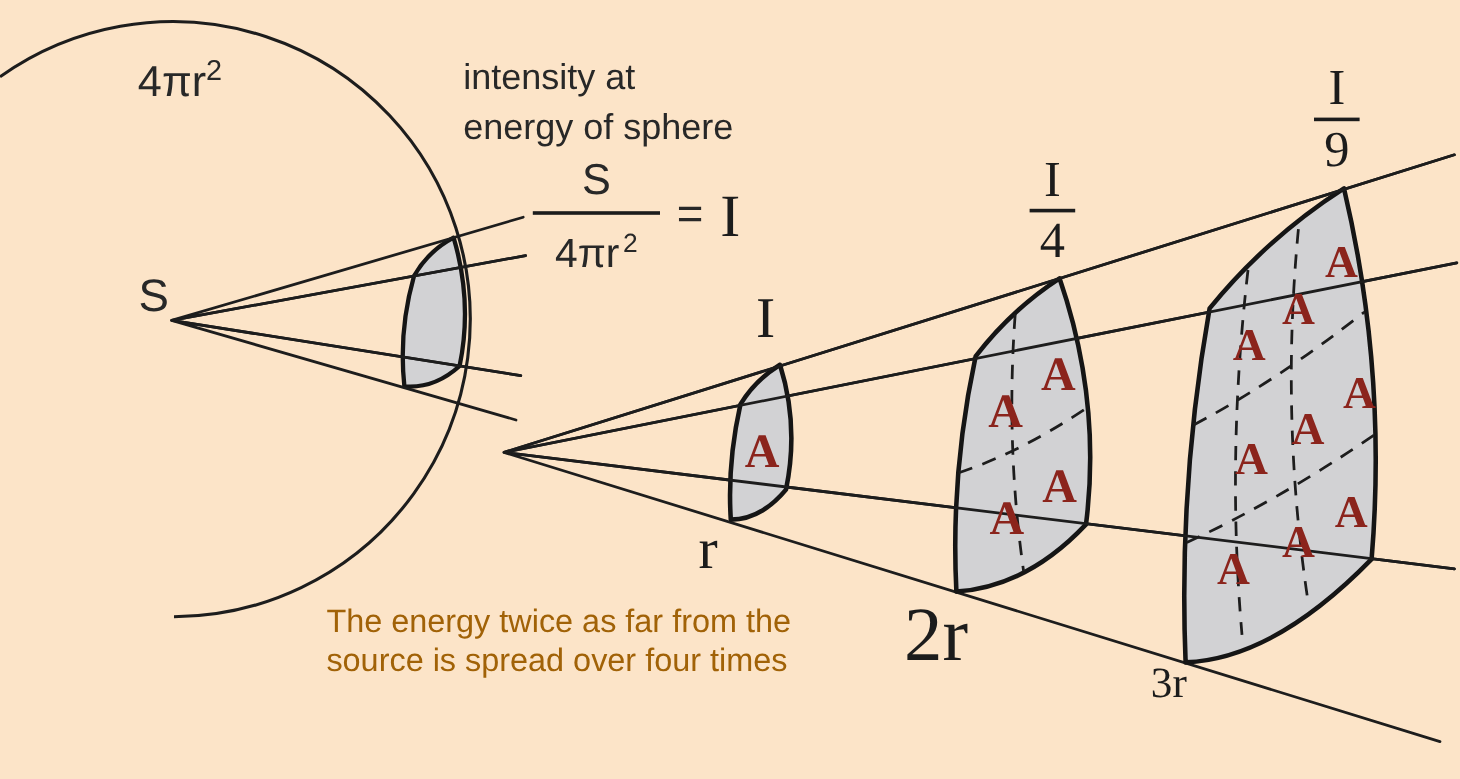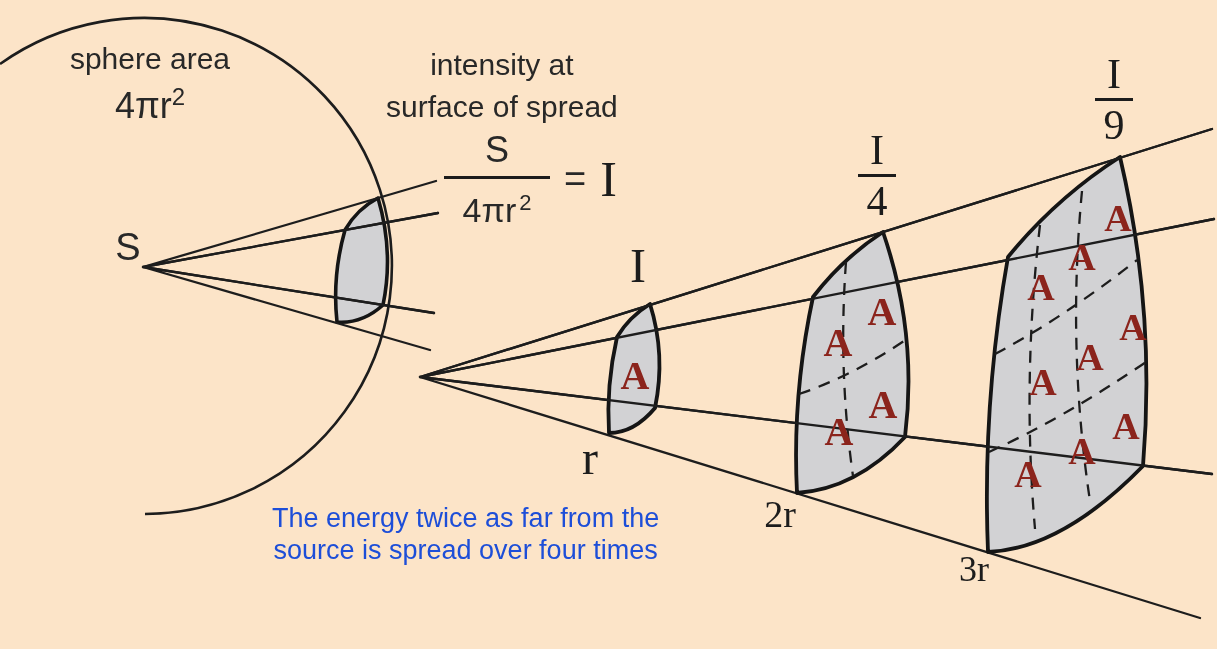--- a/index.html
+++ b/index.html
@@ -4,21 +4,21 @@
 <style>
   html,body{margin:0;padding:0;}
   body{width:1217px;height:649px;overflow:hidden;}
   #stage{
     position:relative;width:1217px;height:649px;
     background:#fce4c8;
     font-family:"Liberation Sans",sans-serif;
     color:#282828;
   }
   #diagram-svg{position:absolute;left:0;top:0;}
-  .txt{position:absolute;white-space:nowrap;text-align:center;}
+  .txt{position:absolute;white-space:nowrap;}
   .sans{font-family:"Liberation Sans",sans-serif;}
   .serif{font-family:"Liberation Serif",serif;}
 
   #sphere-area{left:30px;top:40px;width:240px;text-align:center;font-size:30px;line-height:37px;}
   #sphere-area .big{font-size:36px;line-height:40px;}
   #sphere-area sup{font-size:24px;}
 
   #intensity-label{left:386px;top:44px;font-size:30px;line-height:42px;}
 
   #source-strength{left:28px;top:186px;width:252px;text-align:center;font-size:30px;}
@@ -29,31 +29,31 @@
   #formula .num{font-size:36px;line-height:48px;}
   #formula .bar{height:3px;background:#1c1c1c;margin:2px 0 2px 0;}
   #formula .den{font-size:34px;line-height:44px;}
   #formula .den sup{font-size:22px;margin-left:3px;}
   #formula .eq{font-size:38px;}
   #formula .res{font-family:"Liberation Serif",serif;font-size:50px;line-height:50px;color:#1c1c1c;}
 
   .dist-label{color:#1c1c1c;text-align:center;}
   #label-I {left:612px;top:238px;width:52px;font-size:48px;}
   #label-r {left:562px;top:430px;width:56px;font-size:48px;}
-  #label-2r{left:738px;top:492px;width:84px;font-size:38px;}
+  #label-2r{left:738px;top:492px;width:84px;font-size:64px;}
   #label-3r{left:928px;top:548px;width:92px;font-size:36px;}
 
   .frac-label{position:absolute;text-align:center;color:#1c1c1c;font-family:"Liberation Serif",serif;}
   .frac-label .fnum{font-size:42px;line-height:48px;}
   .frac-label .fbar{height:3px;background:#1c1c1c;margin:0 4px;}
   .frac-label .fden{font-size:42px;line-height:48px;}
   #label-I4{left:854px;top:126px;width:46px;}
   #label-I9{left:1091px;top:50px;width:46px;}
 
-  #caption{left:272px;top:502px;font-size:27px;line-height:32px;color:#1d4ed8;}
+  #caption{left:272px;top:502px;font-size:27px;line-height:32px;color:#a16207;}
 </style>
 </head>
 <body>
 
 <div id="stage">
 
   <svg id="diagram-svg" width="1217" height="649" viewBox="0 0 1217 649">
 
     <path d="M 0,64 A 248,248 0 1 1 145,514" fill="none" stroke="#1d1d1d" stroke-width="2.6"></path>
 
@@ -93,27 +93,26 @@
       <text x="1043" y="395" font-size="38">A</text>
       <text x="1090" y="370" font-size="38">A</text>
       <text x="1133" y="340" font-size="38">A</text>
       <text x="1028" y="487" font-size="38">A</text>
       <text x="1082" y="464" font-size="38">A</text>
       <text x="1126" y="439" font-size="38">A</text>
     </g>
   </svg>
 
   <div class="txt sans" id="sphere-area">
-    <div>sphere area</div>
     <div class="big"><span>4πr</span><sup>2</sup></div>
   </div>
 
   <div class="txt sans" id="intensity-label">
     <div>intensity at</div>
-    <div>surface of spread</div>
+    <div>energy of sphere</div>
   </div>
 
   <div class="txt sans" id="source-symbol">S</div>
 
   <div id="formula">
     <div class="frac">
       <div class="num">S</div>
       <div class="bar"></div>
       <div class="den"><span>4πr</span><sup>2</sup></div>
     </div>

